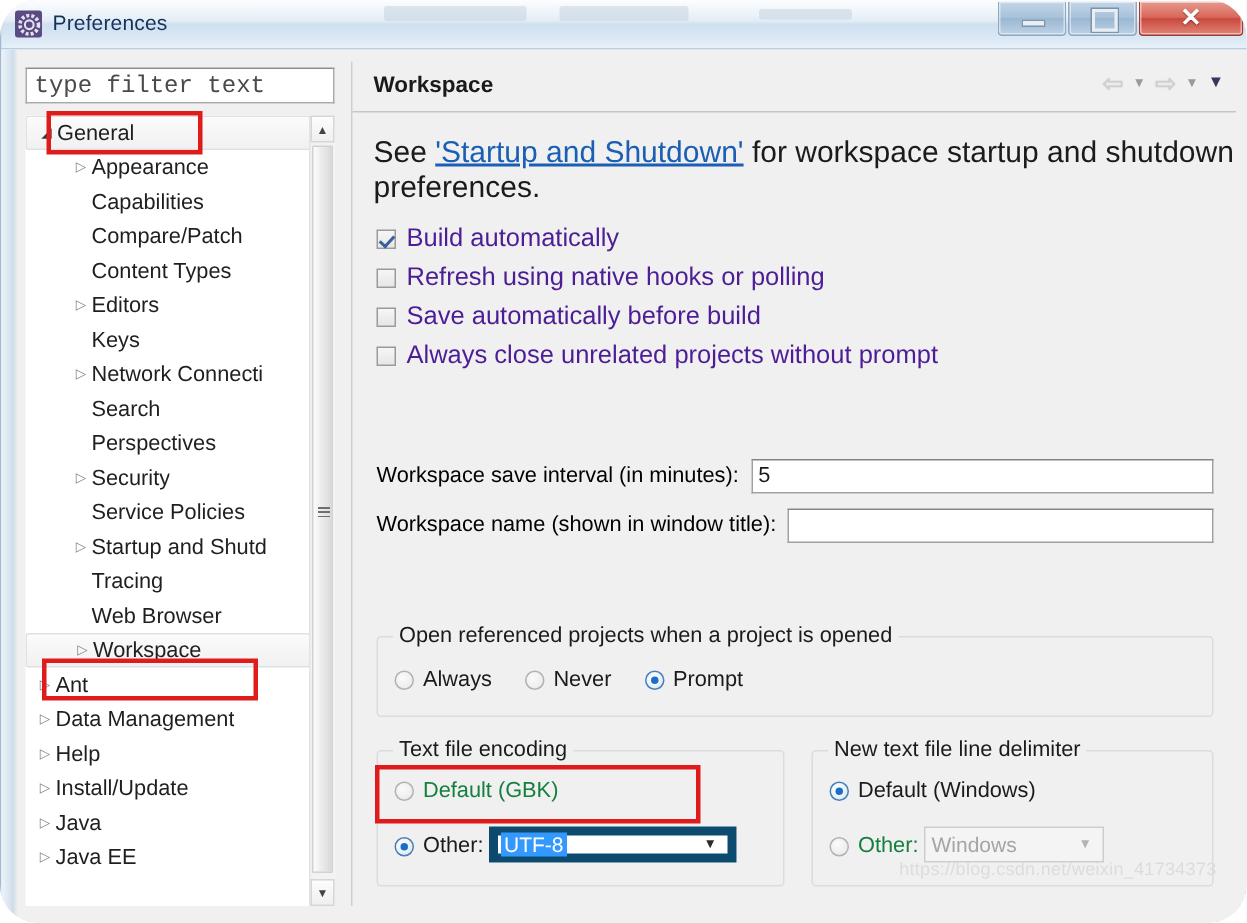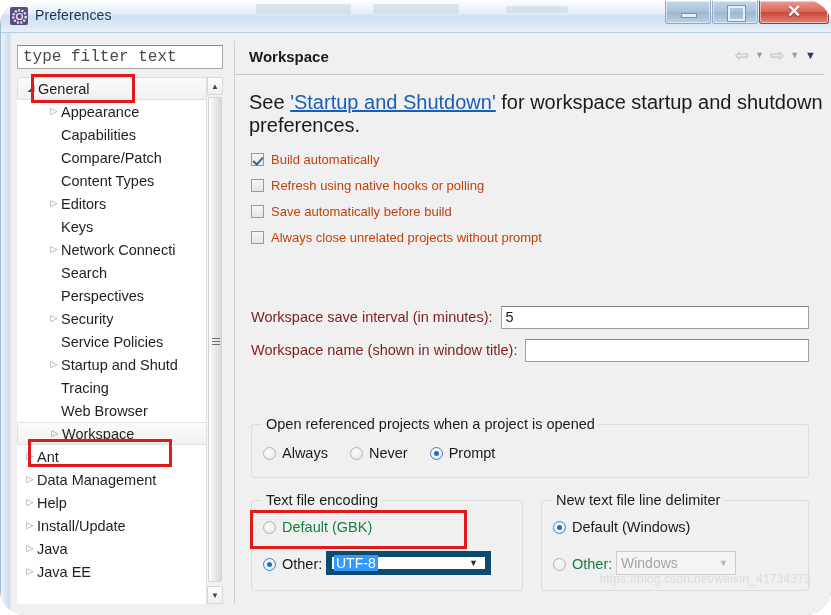--- a/index.html
+++ b/index.html
@@ -296,22 +296,22 @@
 
   
   .chk-group {
     position: absolute;
     left: 16px; top: 105px;
   }
   .chk-row {
     display: flex;
     align-items: center;
     height: 26px;
-    font-size: 13px;
-    color: #c2410c;
+    font-size: 17px;
+    color: #4c1d95;
     white-space: nowrap;
   }
   .chk-box {
     width: 13px; height: 13px;
     flex: 0 0 13px;
     margin-right: 7px;
     box-sizing: border-box;
     border: 1px solid #9a9a9a;
     background: linear-gradient(to bottom, #f6f6f6, #e6e6e6);
     position: relative;
@@ -330,21 +330,21 @@
   .field-row {
     position: absolute;
     left: 16px;
     height: 24px;
     display: flex;
     align-items: center;
     width: 558px;
   }
   .field-label {
     font-size: 14.5px;
-    color: #7f1d1d;
+    color: #000000;
     white-space: nowrap;
   }
   .field-input {
     height: 23px;
     box-sizing: border-box;
     background: #ffffff;
     border: 1px solid #a0a0a0;
     border-top-color: #848484;
     margin-left: 8px;
     flex: 1 1 auto;

